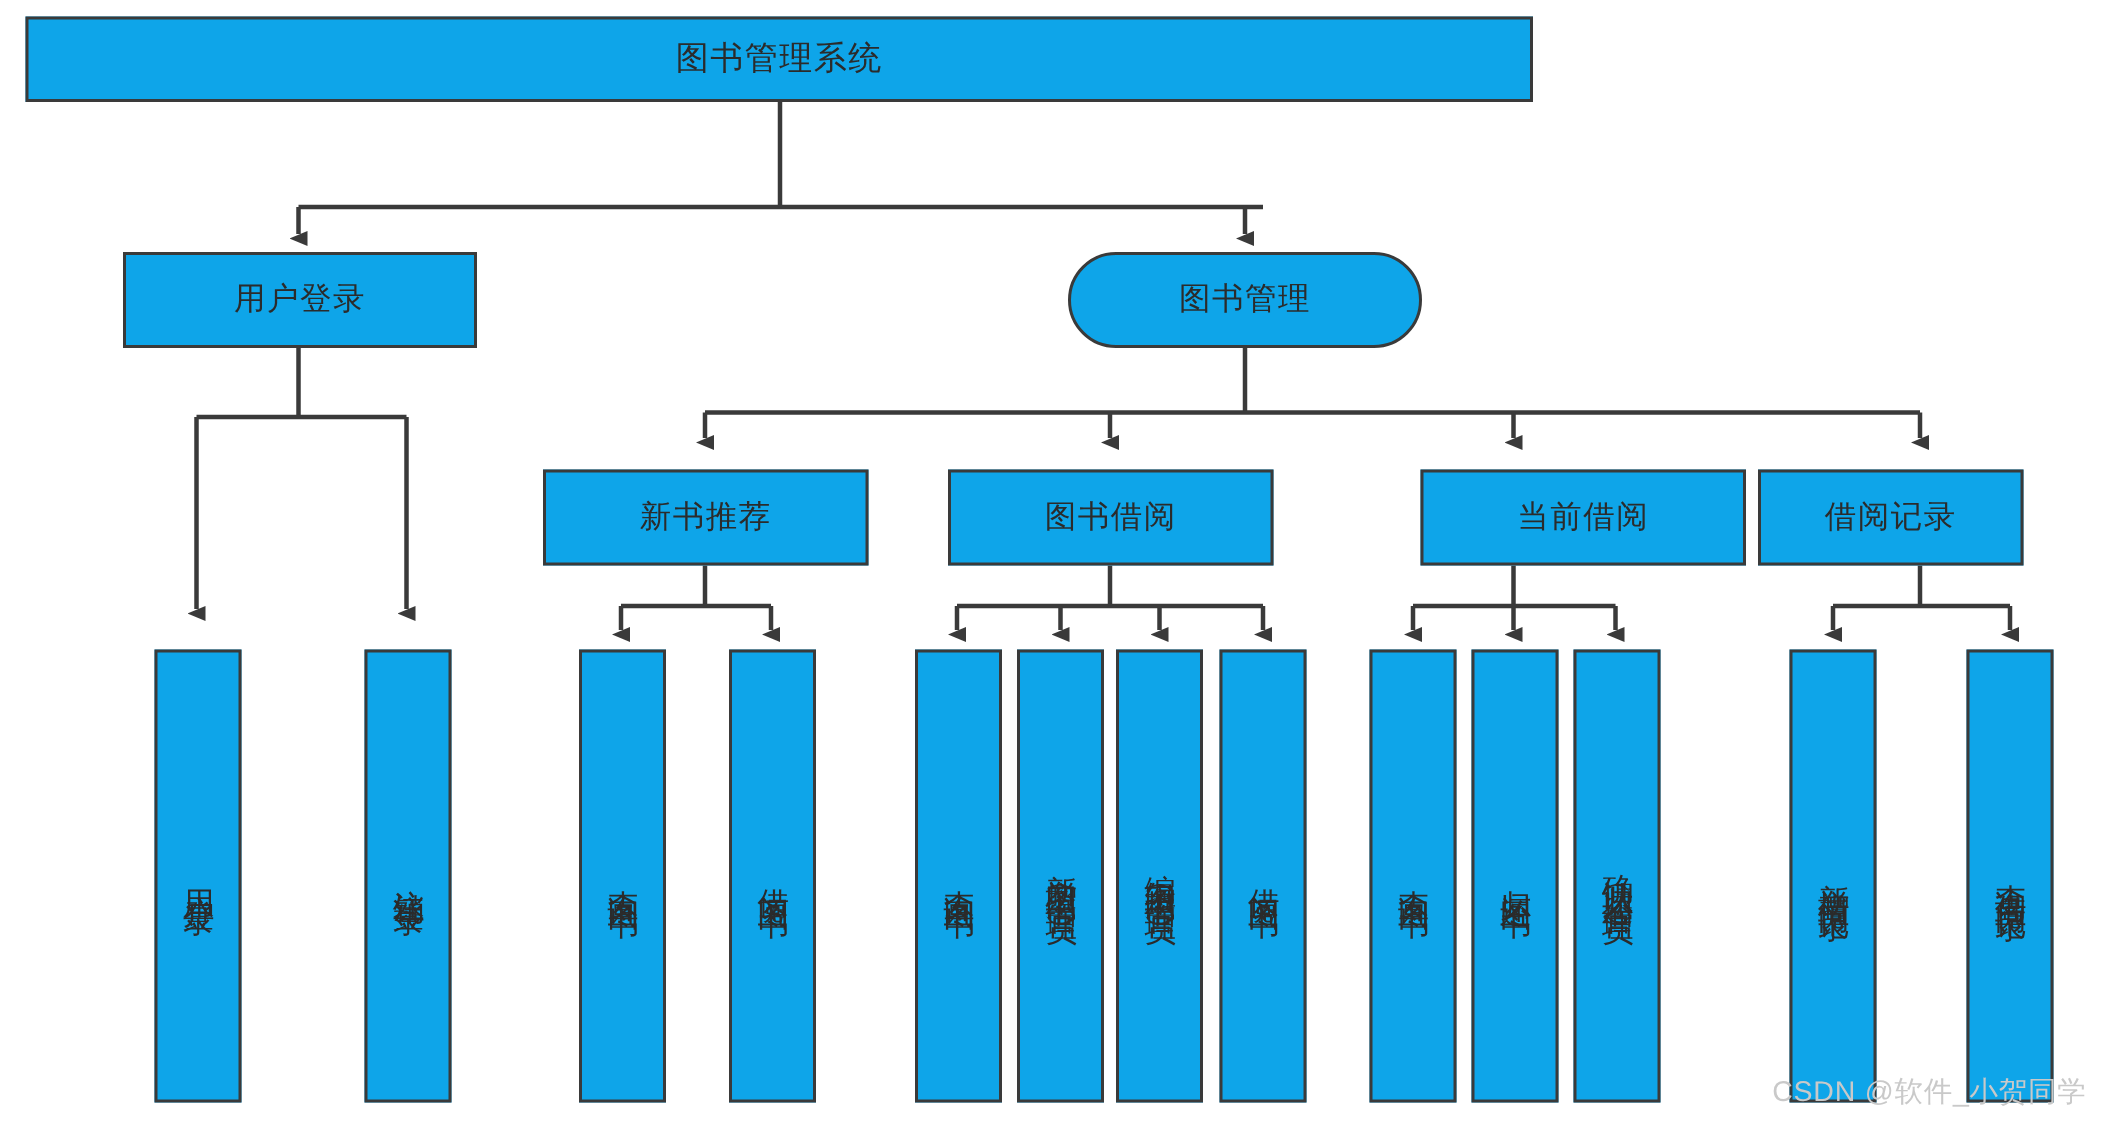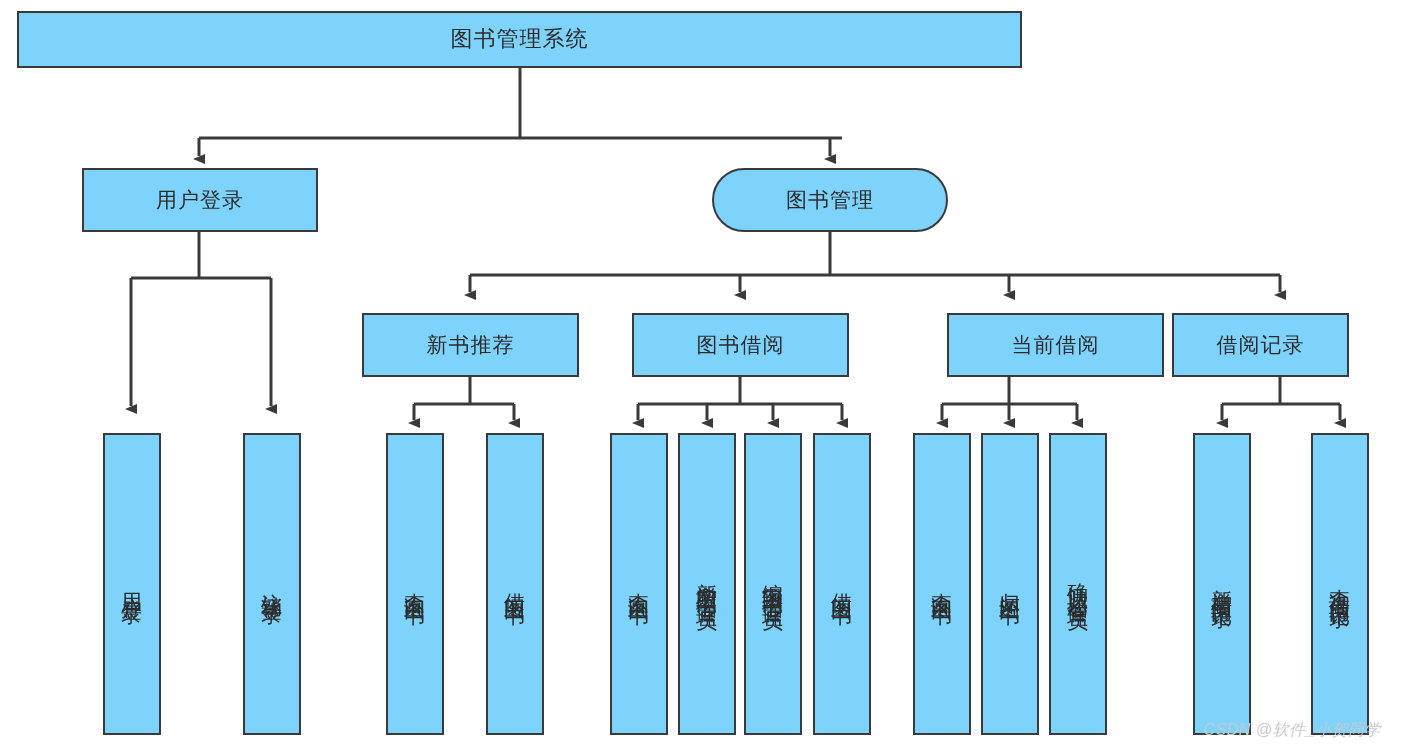--- a/index.html
+++ b/index.html
@@ -13,21 +13,21 @@
   #canvas {
     position: relative;
     width: 1405px;
     height: 747px;
     background: #ffffff;
     overflow: hidden;
   }
   .node {
     position: absolute;
     box-sizing: border-box;
-    background: #7dd3fc;
+    background: #0ea5e9;
     border: 2px solid #3a3a3a;
     display: flex;
     align-items: center;
     justify-content: center;
     color: #2b2b2b;
   }
   .node-h {
     font-size: 21px;
     letter-spacing: 1px;
     line-height: 1.1;
@@ -55,27 +55,26 @@
   svg.links {
     position: absolute;
     left: 0;
     top: 0;
     width: 1405px;
     height: 747px;
     pointer-events: none;
   }
   .watermark {
     position: absolute;
-    right: 24px;
+    right: 14px;
     bottom: 6px;
-    font-size: 16px;
+    font-size: 19px;
     color: #c9c9c9;
     white-space: nowrap;
     letter-spacing: 0.5px;
-    font-style: italic;
   }
 </style>
 </head>
 <body>
 
 <div id="canvas">
 
   <svg class="links" viewBox="0 0 1405 747">
     <defs>
       <marker id="arrow" markerWidth="10" markerHeight="12" refX="2" refY="6" orient="auto" markerUnits="userSpaceOnUse">

